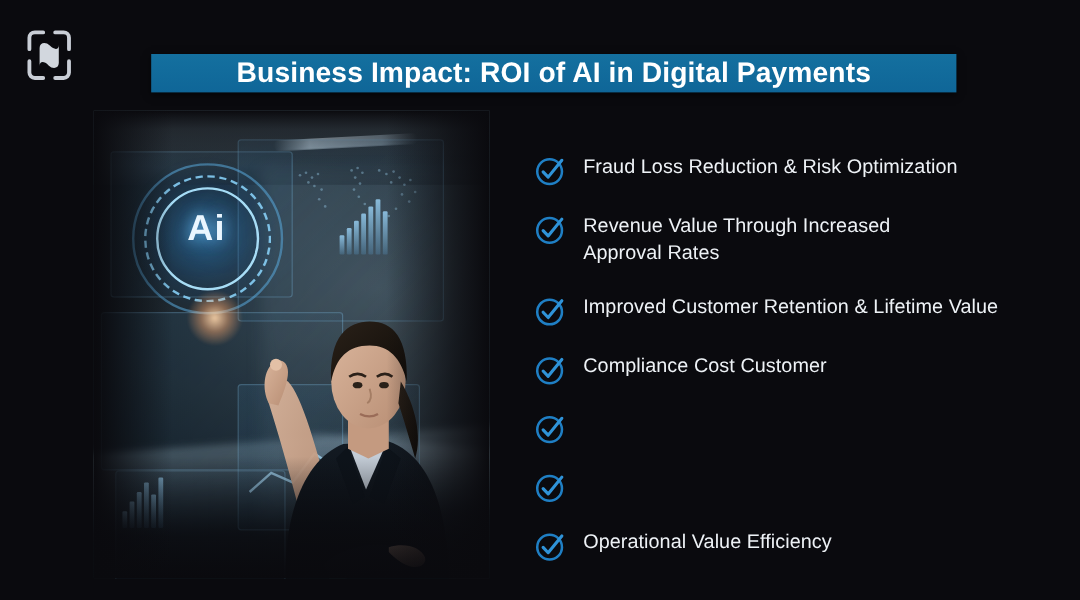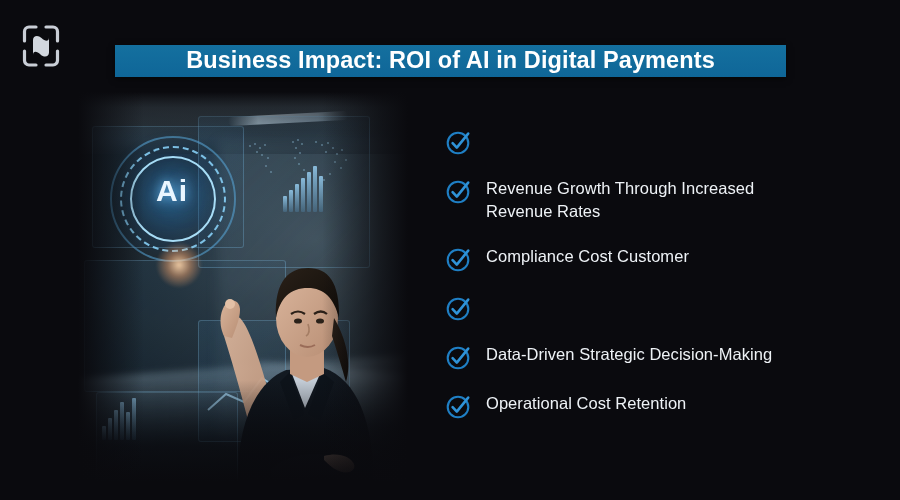--- a/index.html
+++ b/index.html
@@ -22,21 +22,21 @@
     position: absolute;
     left: 22px;
     top: 24px;
     width: 38px;
     height: 44px;
   }
 
   
   #title-bar {
     position: absolute;
-    left: 115px;
+    left: 126px;
     top: 45px;
     width: 671px;
     height: 32px;
     background: #10699f;
     background: linear-gradient(180deg, #14709f 0%, #0f6698 100%);
     box-shadow: 0 2px 6px rgba(0,0,0,0.55);
   }
   #title-text {
     position: absolute;
     left: 0; right: 0;
@@ -340,32 +340,42 @@
 
   <div id="bullets">
 
     <div class="bullet">
       <span class="check-icon">
         <svg viewBox="0 0 26 26" width="26" height="26">
           <circle cx="12" cy="14" r="10.3" fill="none" stroke="#1f7fc4" stroke-width="2.1"></circle>
           <path d="M6.6 14.2 L10.8 18.6 L22.2 4.6" fill="none" stroke="#2f93d8" stroke-width="2.6" stroke-linecap="round" stroke-linejoin="round"></path>
         </svg>
       </span>
-    </div>
-
-    <div class="bullet">
-      <span class="check-icon">
-        <svg viewBox="0 0 26 26" width="26" height="26">
-          <circle cx="12" cy="14" r="10.3" fill="none" stroke="#1f7fc4" stroke-width="2.1"></circle>
-          <path d="M6.6 14.2 L10.8 18.6 L22.2 4.6" fill="none" stroke="#2f93d8" stroke-width="2.6" stroke-linecap="round" stroke-linejoin="round"></path>
-        </svg>
-      </span>
-      <span class="bullet-label" style="max-width:300px; display:inline-block;">Revenue Growth Through Increased Revenue Rates</span>
-    </div>
-
+      <span class="bullet-label">Fraud Loss Reduction &amp; Risk Optimization</span>
+    </div>
+
+    <div class="bullet">
+      <span class="check-icon">
+        <svg viewBox="0 0 26 26" width="26" height="26">
+          <circle cx="12" cy="14" r="10.3" fill="none" stroke="#1f7fc4" stroke-width="2.1"></circle>
+          <path d="M6.6 14.2 L10.8 18.6 L22.2 4.6" fill="none" stroke="#2f93d8" stroke-width="2.6" stroke-linecap="round" stroke-linejoin="round"></path>
+        </svg>
+      </span>
+      <span class="bullet-label" style="max-width:300px; display:inline-block;">Revenue Value Through Increased Approval Rates</span>
+    </div>
+
+    <div class="bullet">
+      <span class="check-icon">
+        <svg viewBox="0 0 26 26" width="26" height="26">
+          <circle cx="12" cy="14" r="10.3" fill="none" stroke="#1f7fc4" stroke-width="2.1"></circle>
+          <path d="M6.6 14.2 L10.8 18.6 L22.2 4.6" fill="none" stroke="#2f93d8" stroke-width="2.6" stroke-linecap="round" stroke-linejoin="round"></path>
+        </svg>
+      </span>
+      <span class="bullet-label">Improved Customer Retention &amp; Lifetime Value</span>
+    </div>
 
     <div class="bullet">
       <span class="check-icon">
         <svg viewBox="0 0 26 26" width="26" height="26">
           <circle cx="12" cy="14" r="10.3" fill="none" stroke="#1f7fc4" stroke-width="2.1"></circle>
           <path d="M6.6 14.2 L10.8 18.6 L22.2 4.6" fill="none" stroke="#2f93d8" stroke-width="2.6" stroke-linecap="round" stroke-linejoin="round"></path>
         </svg>
       </span>
       <span class="bullet-label">Compliance Cost Customer</span>
     </div>
@@ -379,27 +389,26 @@
       </span>
     </div>
 
     <div class="bullet">
       <span class="check-icon">
         <svg viewBox="0 0 26 26" width="26" height="26">
           <circle cx="12" cy="14" r="10.3" fill="none" stroke="#1f7fc4" stroke-width="2.1"></circle>
           <path d="M6.6 14.2 L10.8 18.6 L22.2 4.6" fill="none" stroke="#2f93d8" stroke-width="2.6" stroke-linecap="round" stroke-linejoin="round"></path>
         </svg>
       </span>
-      <span class="bullet-label">Data-Driven Strategic Decision-Making</span>
-    </div>
-
-    <div class="bullet">
-      <span class="check-icon">
-        <svg viewBox="0 0 26 26" width="26" height="26">
-          <circle cx="12" cy="14" r="10.3" fill="none" stroke="#1f7fc4" stroke-width="2.1"></circle>
-          <path d="M6.6 14.2 L10.8 18.6 L22.2 4.6" fill="none" stroke="#2f93d8" stroke-width="2.6" stroke-linecap="round" stroke-linejoin="round"></path>
-        </svg>
-      </span>
-      <span class="bullet-label">Operational Cost Retention</span>
+    </div>
+
+    <div class="bullet">
+      <span class="check-icon">
+        <svg viewBox="0 0 26 26" width="26" height="26">
+          <circle cx="12" cy="14" r="10.3" fill="none" stroke="#1f7fc4" stroke-width="2.1"></circle>
+          <path d="M6.6 14.2 L10.8 18.6 L22.2 4.6" fill="none" stroke="#2f93d8" stroke-width="2.6" stroke-linecap="round" stroke-linejoin="round"></path>
+        </svg>
+      </span>
+      <span class="bullet-label">Operational Value Efficiency</span>
     </div>
 
   </div>
 </div>
 
 </body></html>

